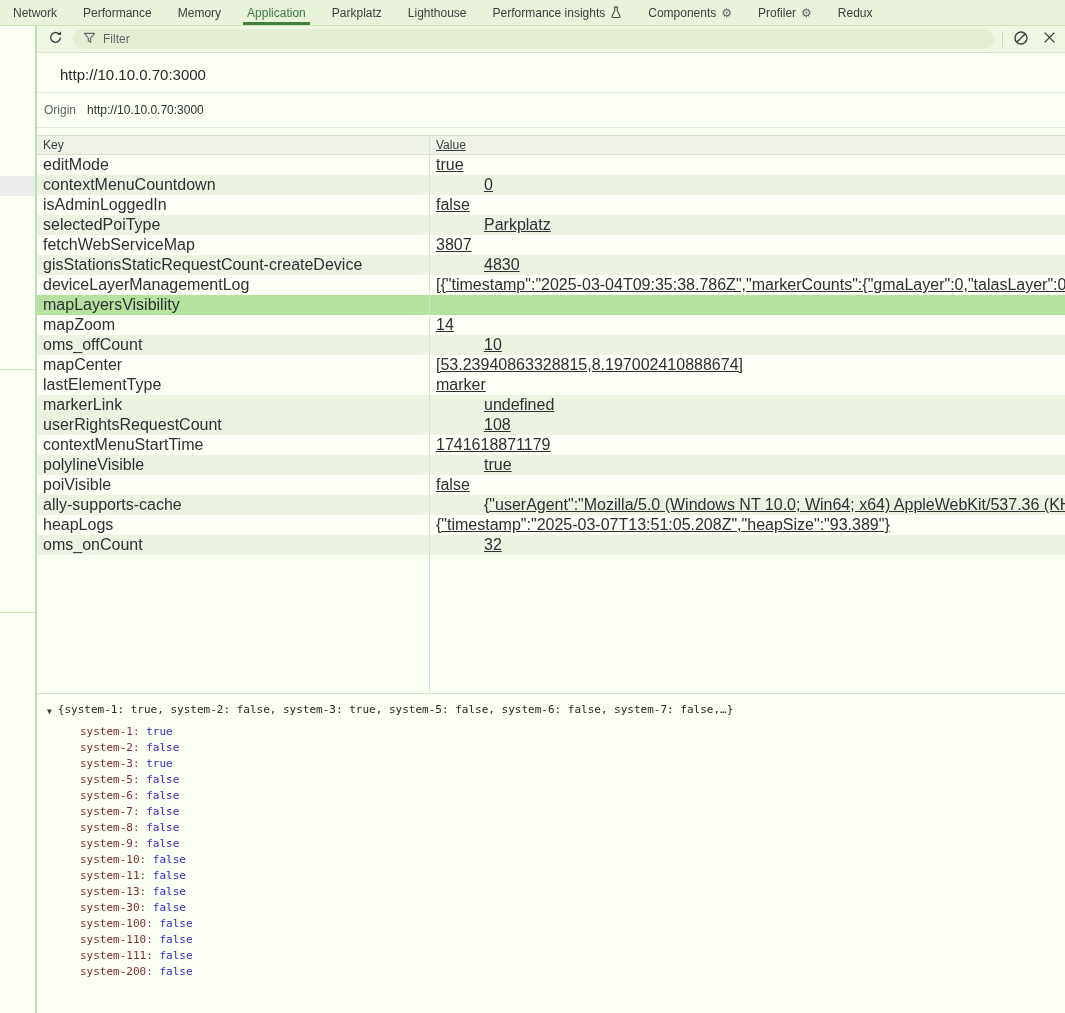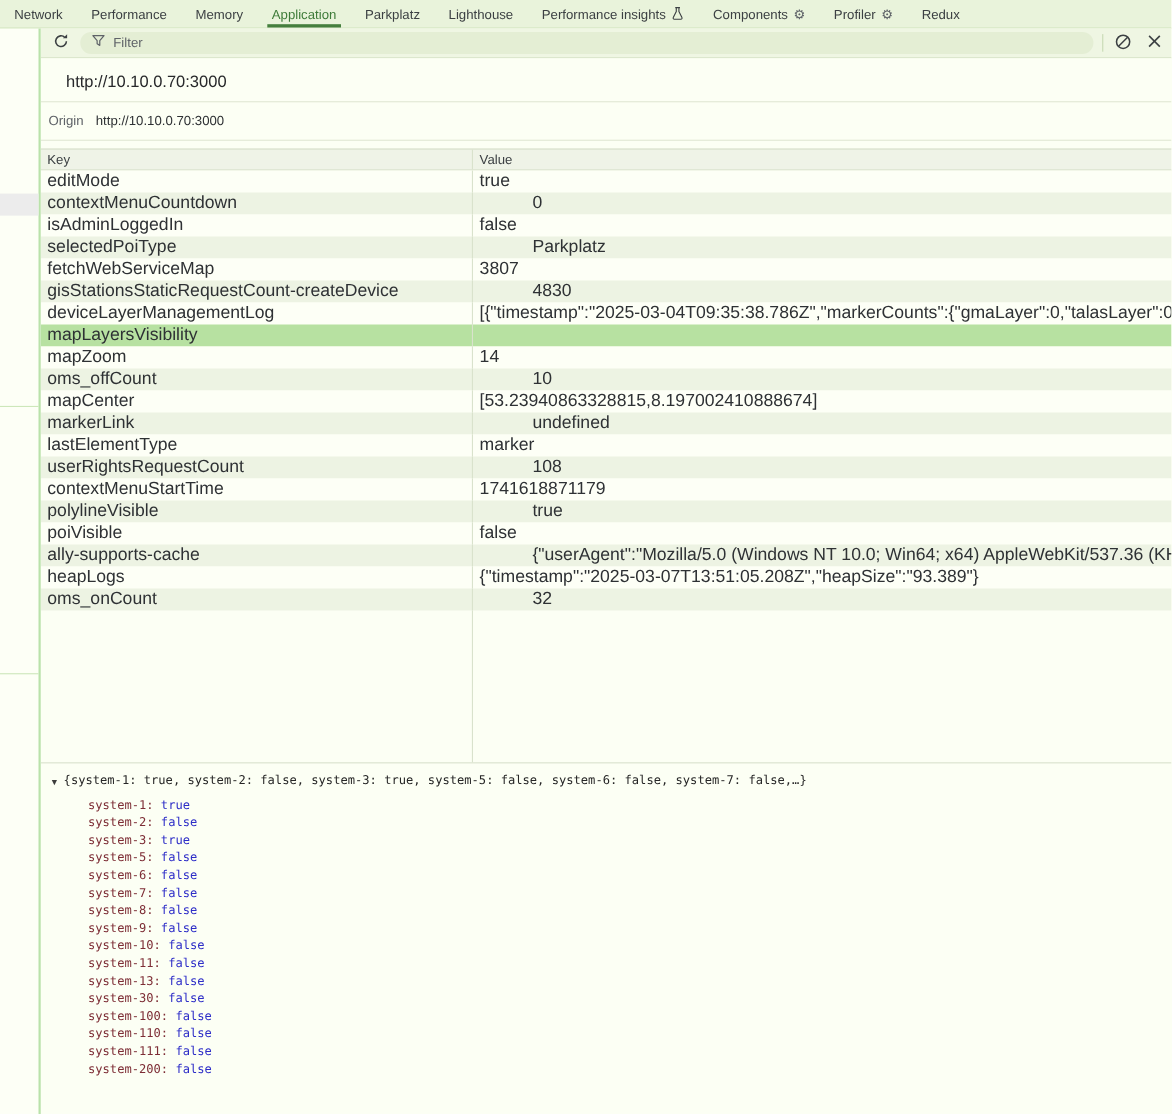--- a/index.html
+++ b/index.html
@@ -78,21 +78,21 @@
     height:20px; flex:none; display:flex; align-items:center;
     background:#eff3e7; border-top:1px solid #d6dfc8; border-bottom:1px solid #d6dfc8;
     font-size:12px; color:#3c4043;
   }
   .col-key{
     width:393px; flex:none; padding-left:6px; border-right:1px solid #d9e2cc;
     overflow:hidden; white-space:nowrap; height:100%; line-height:18px;
   }
   .kv-header .col-key{ line-height:18px; }
   .col-val{
-    flex:1; min-width:0; padding-left:6px; overflow:hidden; white-space:nowrap; height:100%; line-height:18px;
+    flex:1; min-width:0; padding-left:6px; overflow:hidden; white-space:nowrap; height:100%; line-height:18px;text-decoration:underline;
   }
   .kv-body{ flex:none; }
   .kv-row{ display:flex; height:20px; font-size:16px; background:#fdfff6; }
   .kv-row .col-key, .kv-row .col-val{ line-height:20px; }
   .kv-row.alt{ background:#edf3e3;gap:48px; }
   .kv-row.selected{ background:#b7e1a1;flex-direction:column; }
   .table-filler{ flex:1; min-height:0; display:flex; }
   .table-filler .filler-key{ width:393px; flex:none; border-right:1px solid #d9e2cc; }
 
   
@@ -250,27 +250,27 @@
             <div class="col-val">14</div>
           </div>
           <div class="kv-row alt">
             <div class="col-key">oms_offCount</div>
             <div class="col-val">10</div>
           </div>
           <div class="kv-row">
             <div class="col-key">mapCenter</div>
             <div class="col-val">[53.23940863328815,8.197002410888674]</div>
           </div>
+          <div class="kv-row">
+            <div class="col-key">lastElementType</div>
+            <div class="col-val">marker</div>
+          </div>
           <div class="kv-row alt">
             <div class="col-key">markerLink</div>
             <div class="col-val">undefined</div>
-          </div>
-          <div class="kv-row">
-            <div class="col-key">lastElementType</div>
-            <div class="col-val">marker</div>
           </div>
           <div class="kv-row alt">
             <div class="col-key">userRightsRequestCount</div>
             <div class="col-val">108</div>
           </div>
           <div class="kv-row">
             <div class="col-key">contextMenuStartTime</div>
             <div class="col-val">1741618871179</div>
           </div>
           <div class="kv-row alt">

